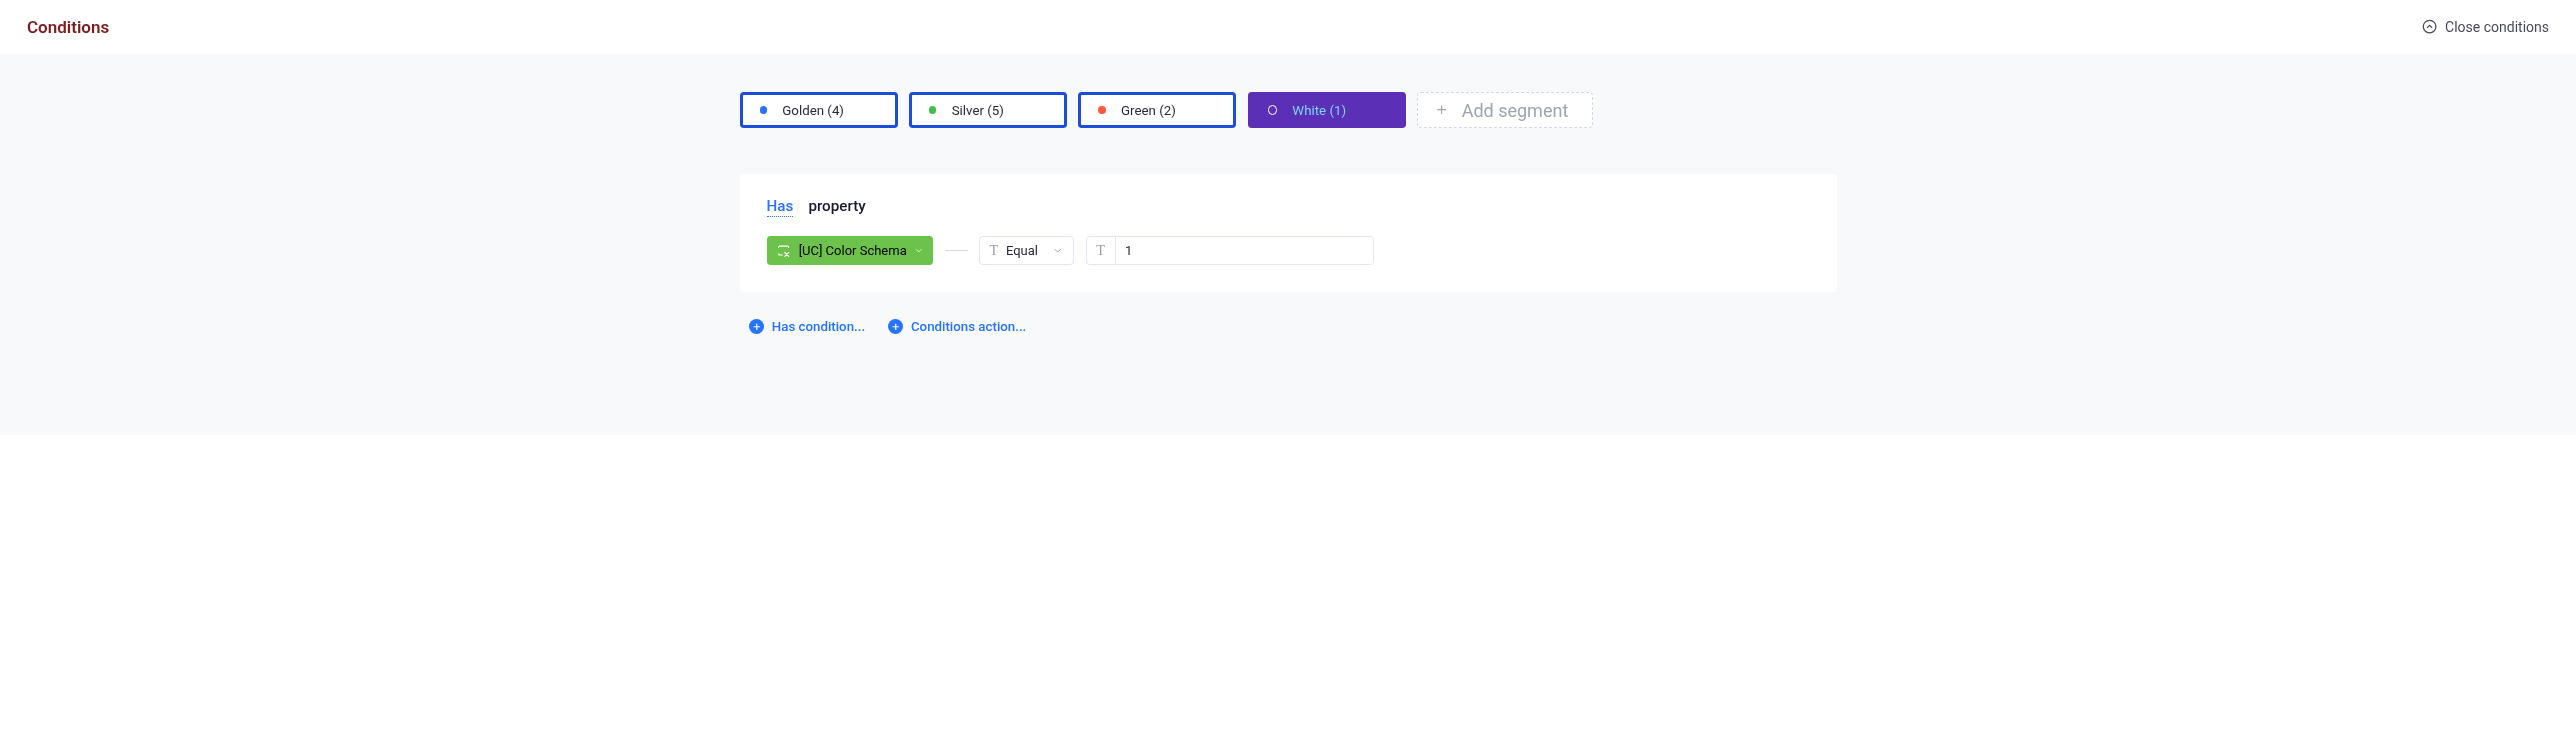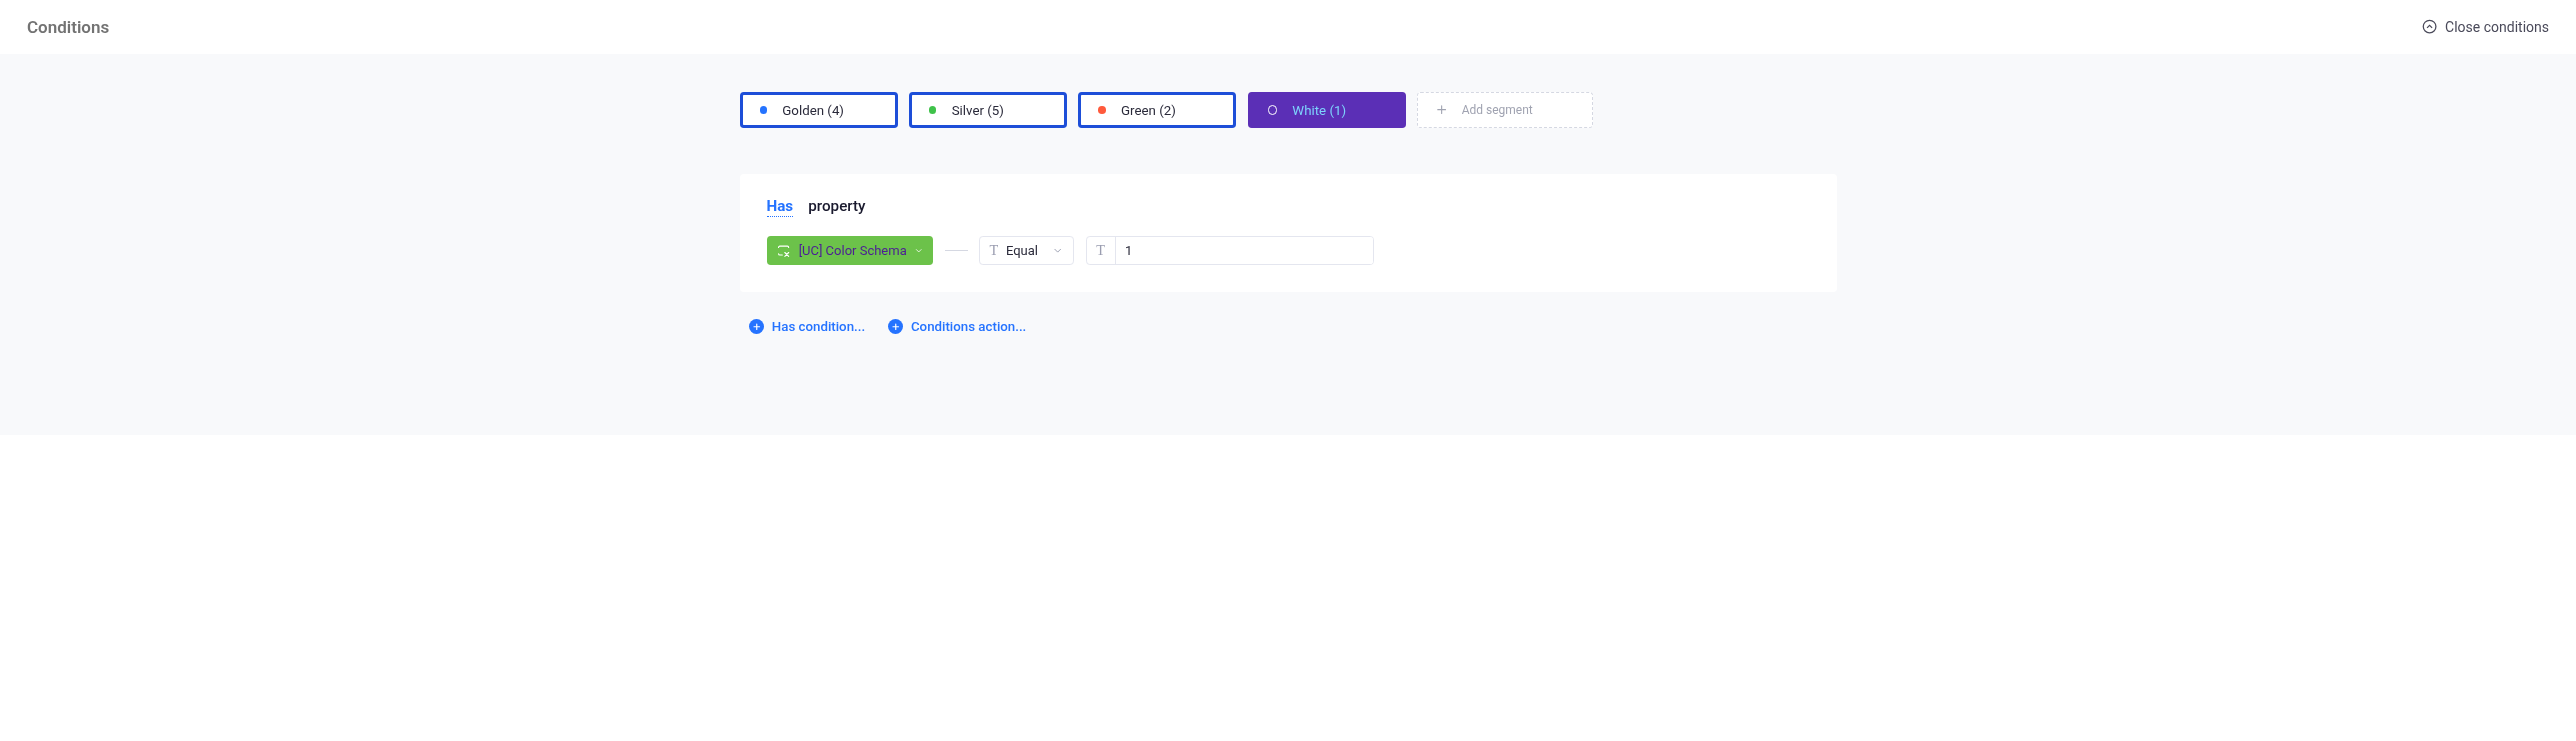--- a/index.html
+++ b/index.html
@@ -16,21 +16,21 @@
   .header {
     display: flex;
     justify-content: space-between;
     align-items: center;
     padding: 17px 27px 17px 27px;
     background: #ffffff;
   }
   .header-title {
     font-size: 17px;
     font-weight: 600;
-    color: #737373;
+    color: #7f1d1d;
   }
   .close-link {
     display: inline-flex;
     align-items: center;
     gap: 7.6px;
     color: #4a4a5a;
     font-size: 14px;
     cursor: pointer;
     user-select: none;
   }
@@ -89,21 +89,21 @@
     display: inline-flex;
     align-items: center;
     gap: 13.3px;
     min-width: 176px;
     height: 36px;
     padding: 0 17px;
     border: 1px dashed #d5d8e2;
     border-radius: 3.8px;
     background: #ffffff;
     color: #a0a3b1;
-    font-size: 12px;
+    font-size: 18px;
     cursor: pointer;
     user-select: none;
   }
   .add-segment svg {
     width: 13.3px;
     height: 13.3px;
     stroke: #a0a3b1;
   }
   .condition-sentence {
     font-size: 15.7px;
@@ -126,35 +126,34 @@
   .condition-header {
     font-size: 15.2px;
     margin-bottom: 21px;
     font-weight:500;
   }
   .has-link {
     color: #2573ff;
     border-bottom: 1px dotted #2573ff;
     cursor: pointer;
     padding-bottom: 1px;
-    font-weight: bold;
   }
   .condition-row {
     display: flex;
     align-items: center;
     gap: 11.4px;
   }
   .chip {
     display: inline-flex;
     align-items: center;
     gap: 7.6px;
     height: 29px;
     padding: 0 9.5px;
     background: #6cc24a;
-    color: #4c1d95;
+    color: #000000;
     border-radius: 3.8px;
     font-size: 13px;
     cursor: pointer;
     user-select: none;
     white-space: nowrap;
   }
   .chip svg {
     width: 15.2px;
     height: 15.2px;
   }

